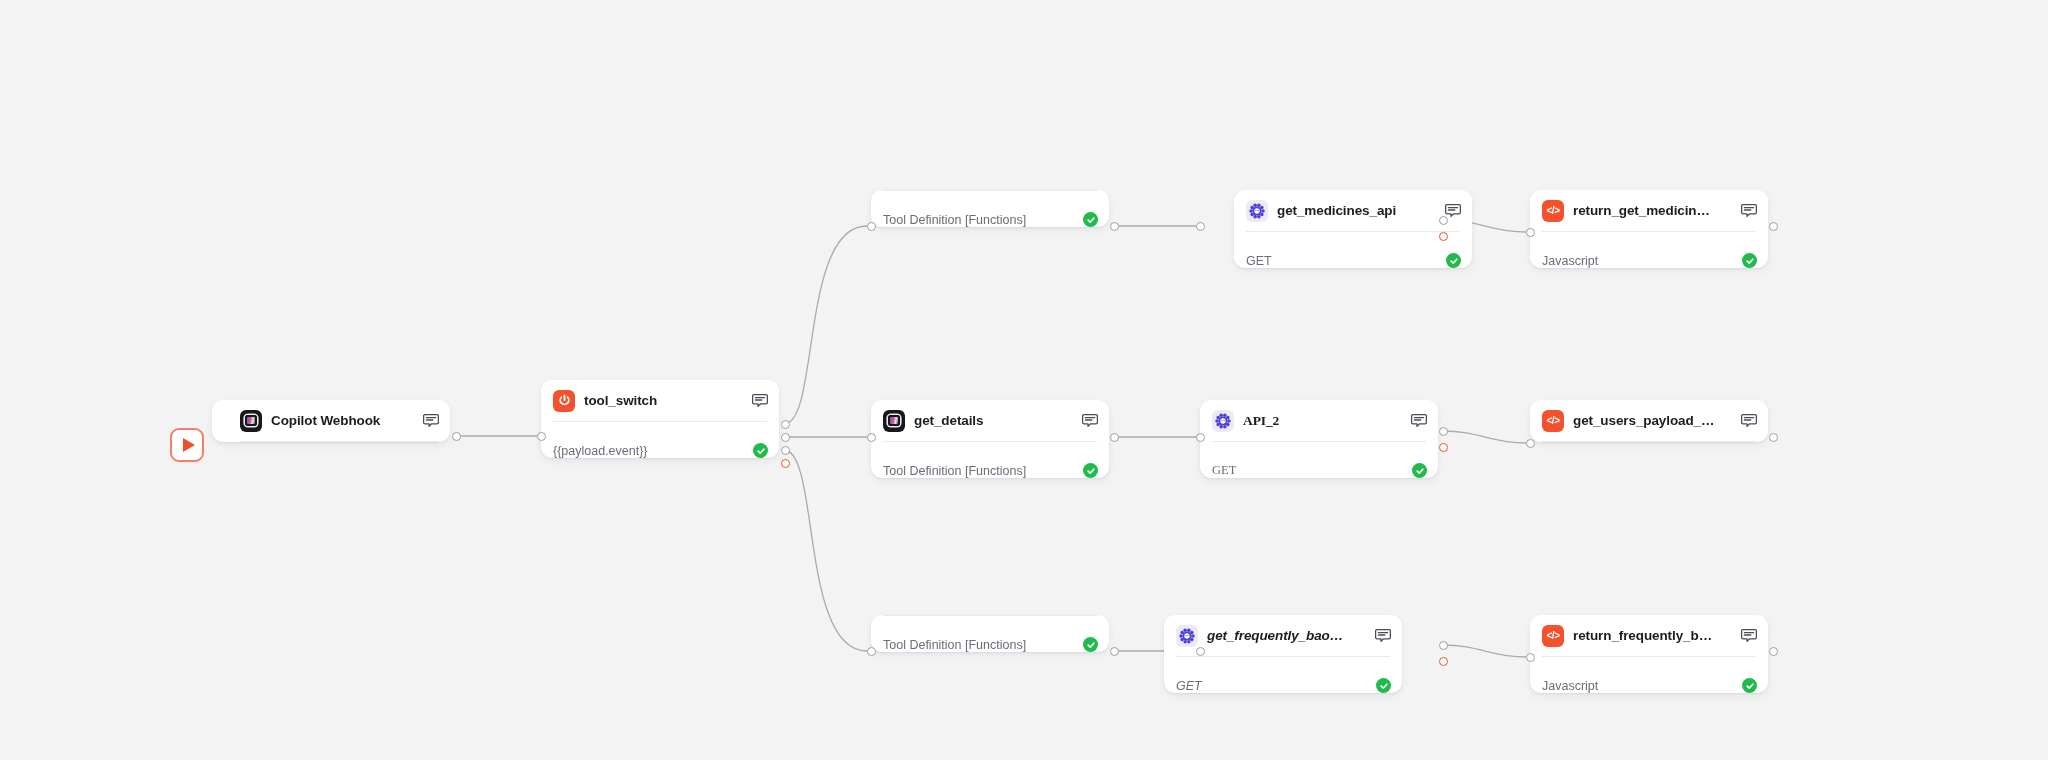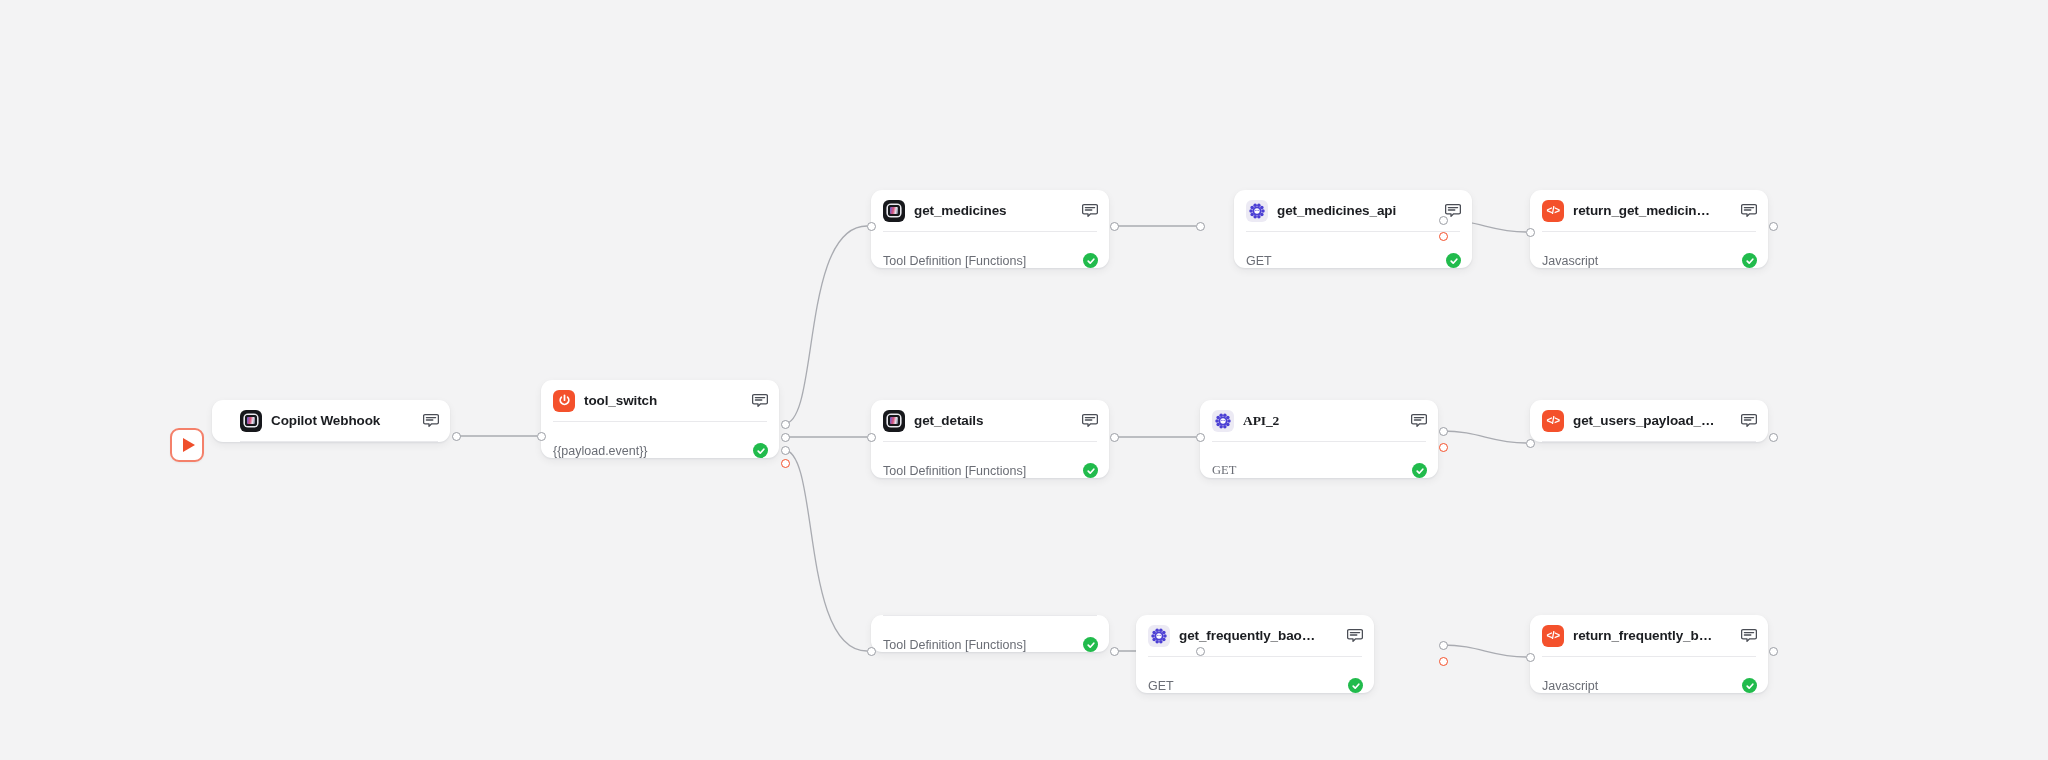--- a/index.html
+++ b/index.html
@@ -199,32 +199,20 @@
     <div class="node-body">
       <span class="node-subtitle">{{payload.event}}</span>
       <span class="status-dot">
         <svg width="10" height="10" viewBox="0 0 10 10">
           <path d="M2.2 5.1l2 2.1 3.6-4" fill="none" stroke="#ffffff" stroke-width="1.7" stroke-linecap="round" stroke-linejoin="round"></path>
         </svg>
       </span>
     </div>
   </div>
       <div class="node" style="left: 871px; top: 190px;">
-    <div class="node-head">
-      <span class="node-icon icon-dark">
-            <span class="inner"></span>
-          </span>
-      <span class="node-title">get_medicines</span>
-      <span class="note-icon">
-        <svg width="16" height="15" viewBox="0 0 16 15">
-          <path d="M2 1.6h12a1.4 1.4 0 0 1 1.4 1.4v6.4a1.4 1.4 0 0 1-1.4 1.4H8.6l-2.6 2.6v-2.6H2A1.4 1.4 0 0 1 .6 9.4V3A1.4 1.4 0 0 1 2 1.6z" fill="#ffffff" stroke="#4a4d55" stroke-width="1.3" stroke-linejoin="round"></path>
-          <path d="M3.4 4.6h9.2M3.4 7h6.4" stroke="#4a4d55" stroke-width="1.3" stroke-linecap="round"></path>
-        </svg>
-      </span>
-    </div>
     <div class="node-divider"></div>
     <div class="node-body">
       <span class="node-subtitle">Tool Definition [Functions]</span>
       <span class="status-dot">
         <svg width="10" height="10" viewBox="0 0 10 10">
           <path d="M2.2 5.1l2 2.1 3.6-4" fill="none" stroke="#ffffff" stroke-width="1.7" stroke-linecap="round" stroke-linejoin="round"></path>
         </svg>
       </span>
     </div>
   </div>
@@ -369,21 +357,21 @@
     <div class="node-divider"></div>
     <div class="node-body">
       <span class="node-subtitle">Tool Definition [Functions]</span>
       <span class="status-dot">
         <svg width="10" height="10" viewBox="0 0 10 10">
           <path d="M2.2 5.1l2 2.1 3.6-4" fill="none" stroke="#ffffff" stroke-width="1.7" stroke-linecap="round" stroke-linejoin="round"></path>
         </svg>
       </span>
     </div>
   </div>
-      <div class="node" style="left: 1136px; top: 615px;">
+      <div class="node" style="left: 1164px; top: 615px; font-style: italic;">
     <div class="node-head">
       <span class="node-icon icon-gear">
             <svg width="16" height="16" viewBox="0 0 16 16">
               <circle cx="14.00" cy="8.00" r="1.75" fill="#4b3fd4"></circle>
               <circle cx="12.85" cy="11.53" r="1.75" fill="#4b3fd4"></circle>
               <circle cx="9.85" cy="13.71" r="1.75" fill="#4b3fd4"></circle>
               <circle cx="6.15" cy="13.71" r="1.75" fill="#4b3fd4"></circle>
               <circle cx="3.15" cy="11.53" r="1.75" fill="#4b3fd4"></circle>
               <circle cx="2.00" cy="8.00" r="1.75" fill="#4b3fd4"></circle>
               <circle cx="3.15" cy="4.47" r="1.75" fill="#4b3fd4"></circle>

